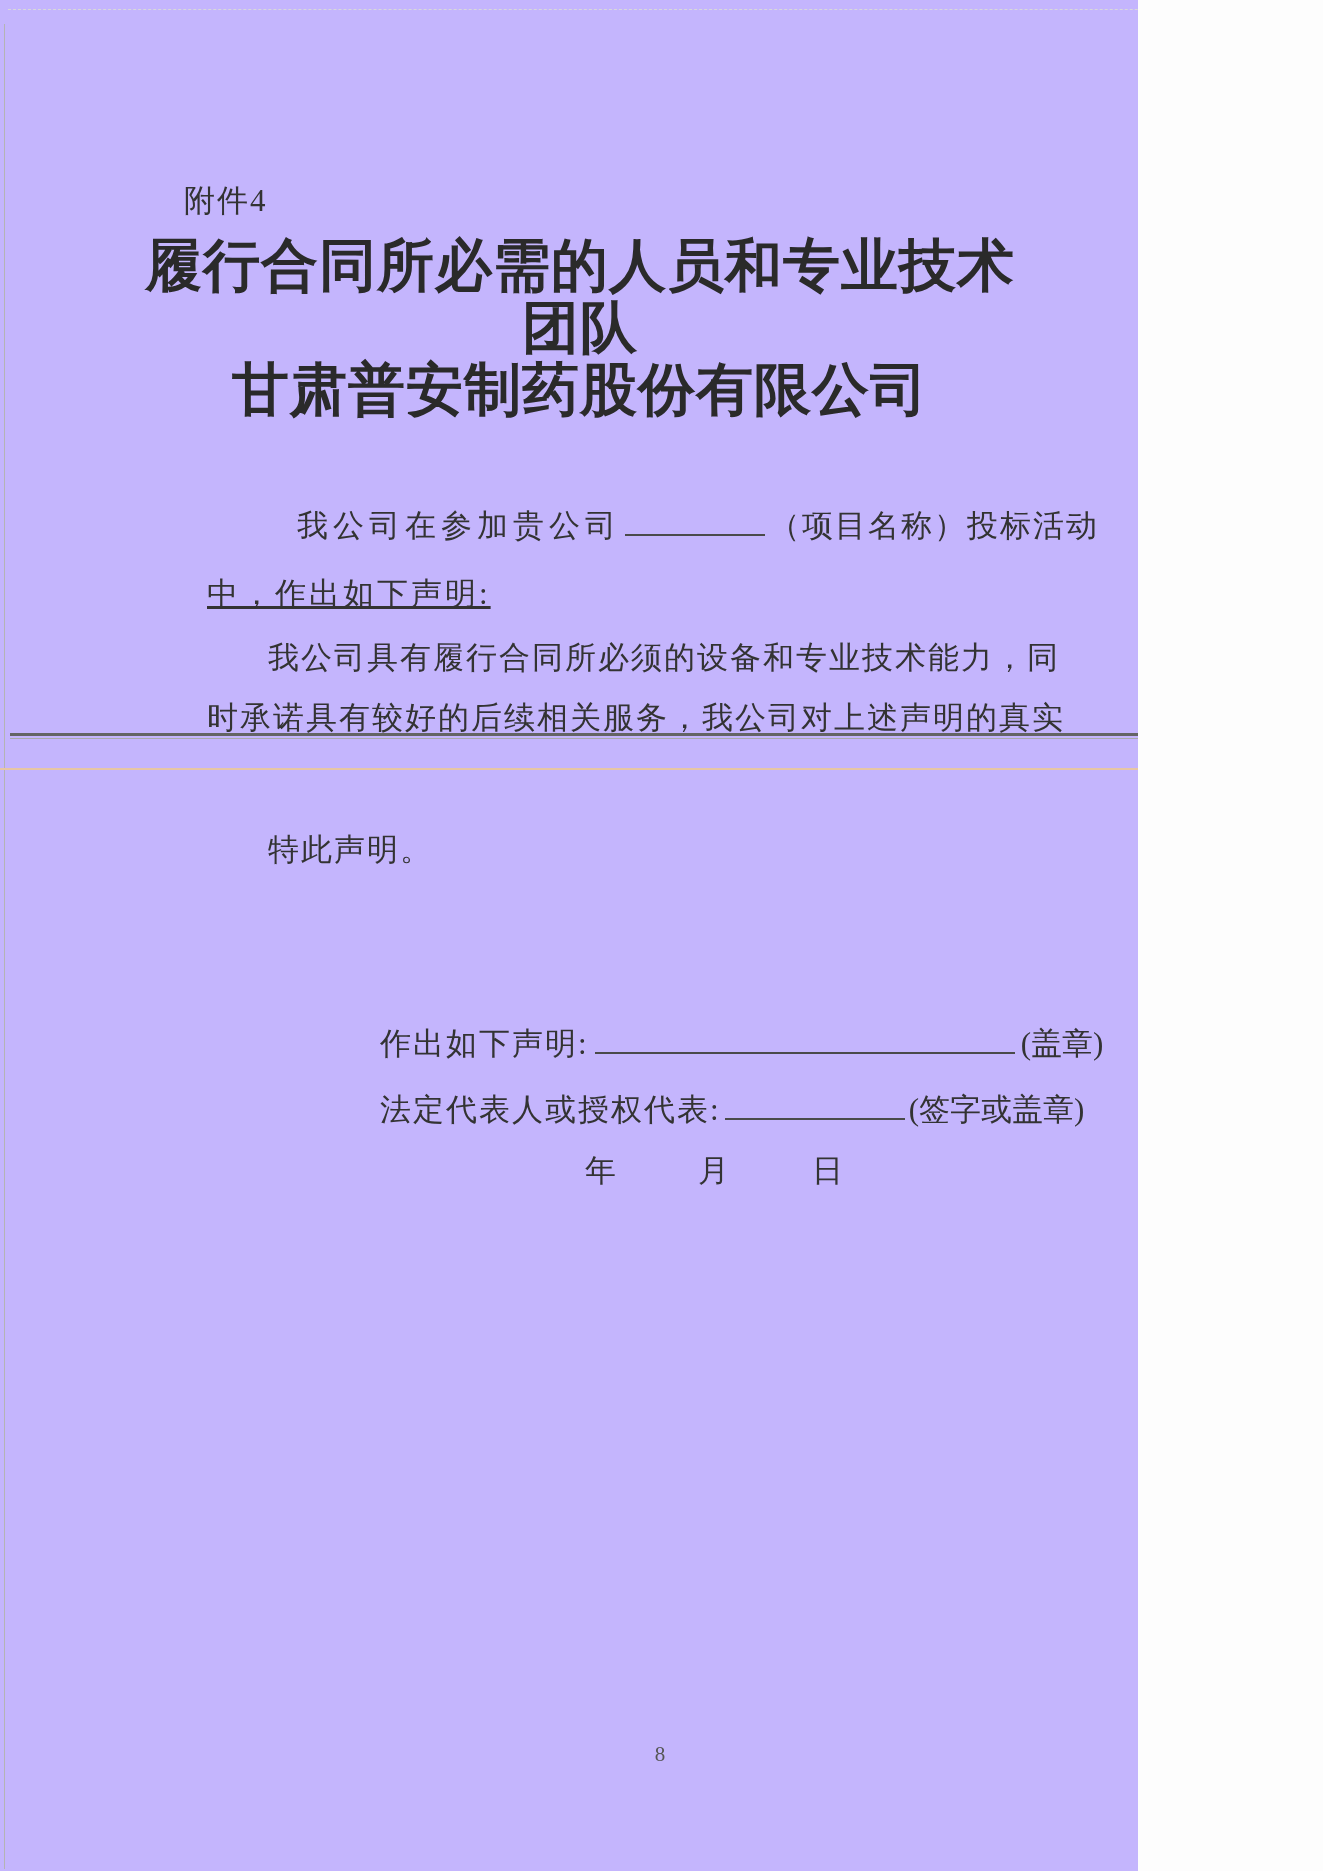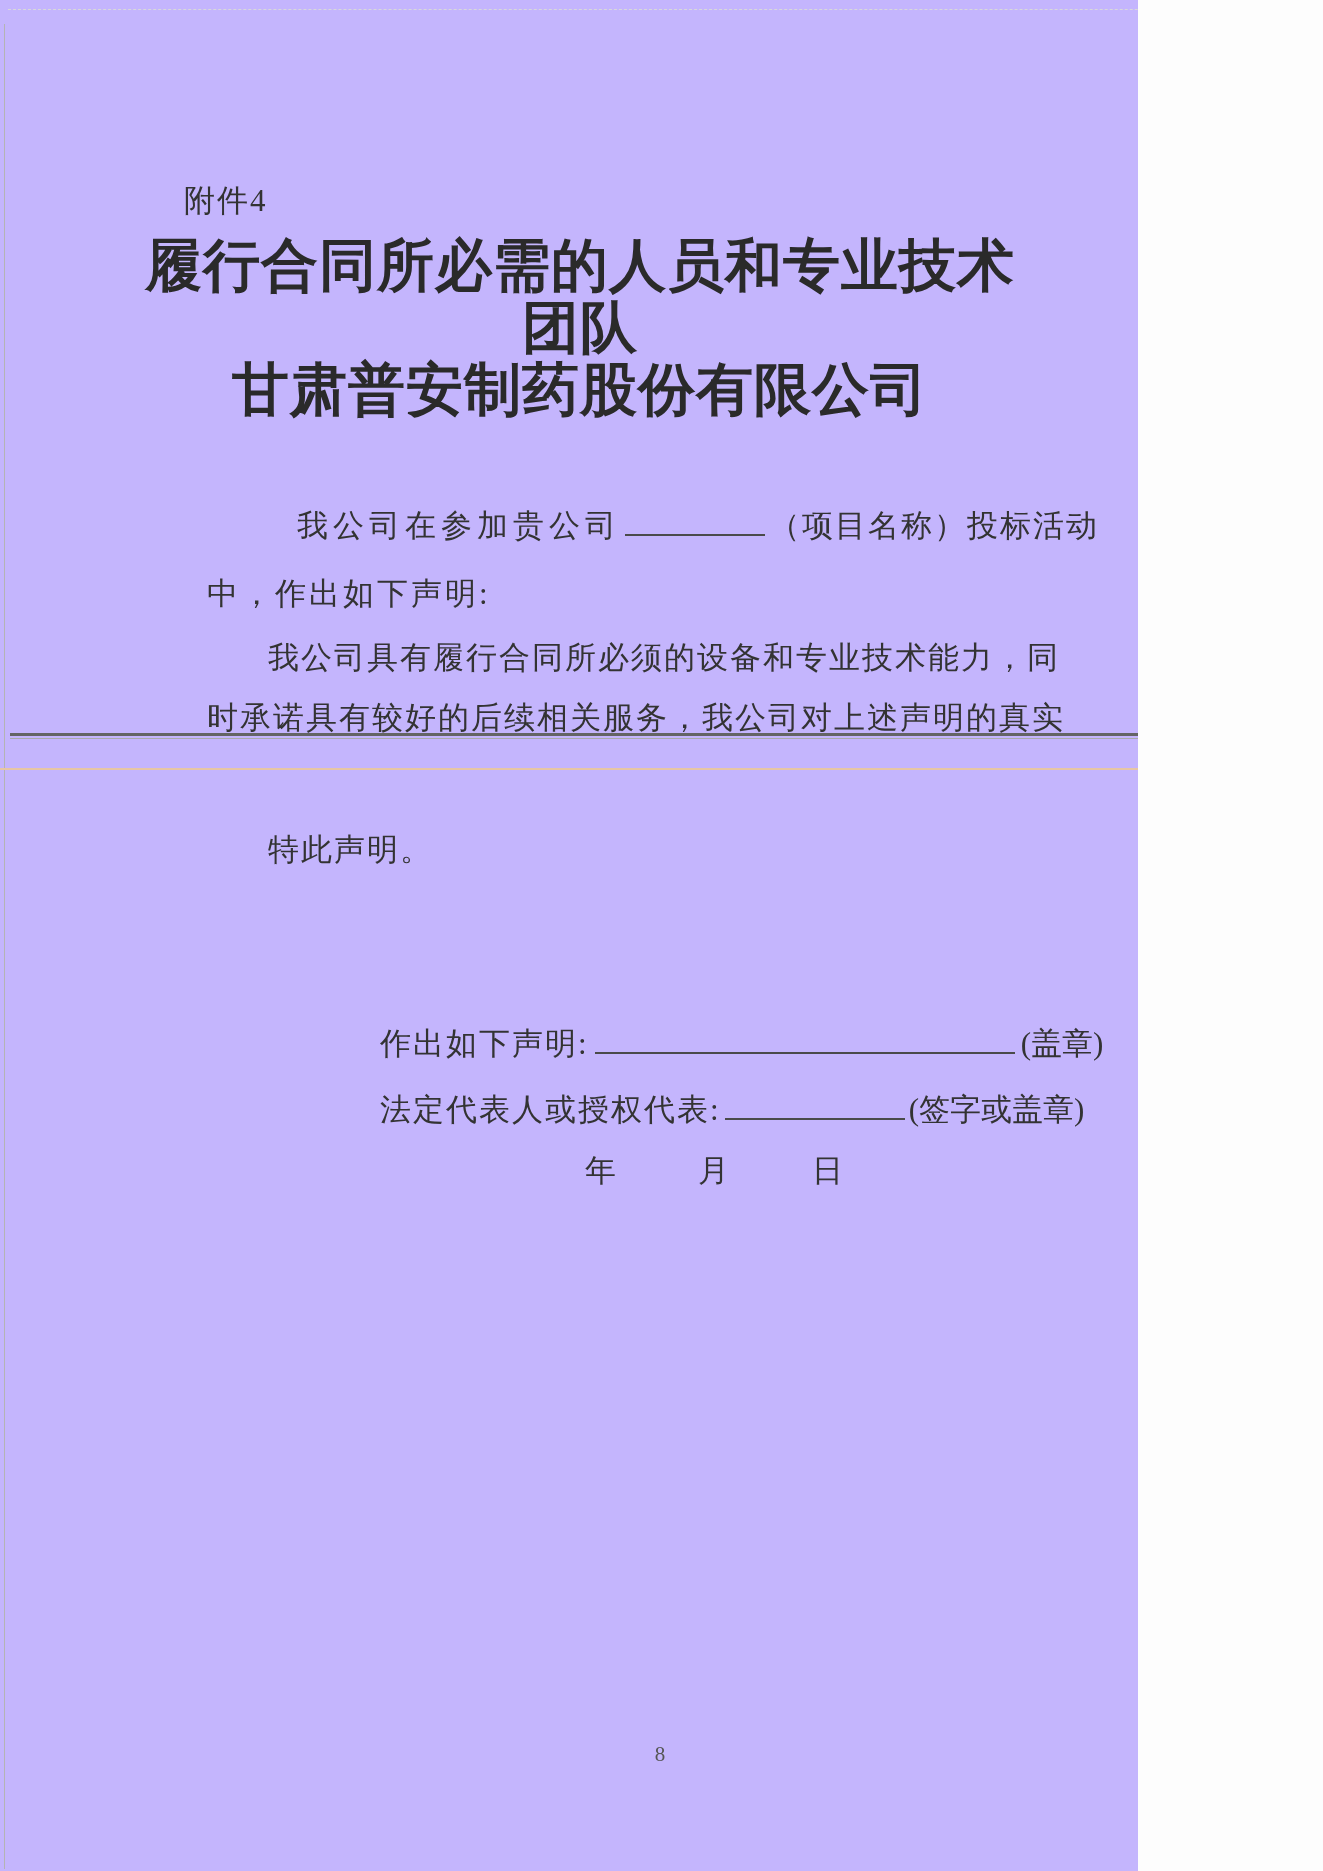--- a/index.html
+++ b/index.html
@@ -107,21 +107,21 @@
   <div class="abs title-wrap">
     <div>履行合同所必需的人员和专业技术团队</div>
     <div>甘肃普安制药股份有限公司</div>
   </div>
 
 
   <div class="abs bodyline" style="left:268px; top:505px;margin-left:29px;">
     <span class="ls5">我公司在参加贵公司</span><span class="blank blank-p1"></span><span class="ls2">（项目名称）投标活动</span>
   </div>
 
-  <div class="abs bodyline ls3" style="left:207px; top:573px;">中，作出如下声明:</div>
+  <div class="abs bodyline ls3" style="left:207px; top:573px;text-decoration:underline;">中，作出如下声明:</div>
 
   <div class="abs bodyline ls2" style="left:268px; top:637px;">我公司具有履行合同所必须的设备和专业技术能力，同</div>
   <div class="abs bodyline ls2" style="left:207px; top:697px;">时承诺具有较好的后续相关服务，我公司对上述声明的真实</div>
 
   <div class="abs bodyline ls2" style="left:268px; top:829px;">特此声明。</div>
 
   <div class="abs bodyline" style="left:380px; top:1023px;">
     <span class="ls2">作出如下声明:</span><span class="blank blank-sig1"></span><span class="ls0">(盖章)</span>
   </div>
 

